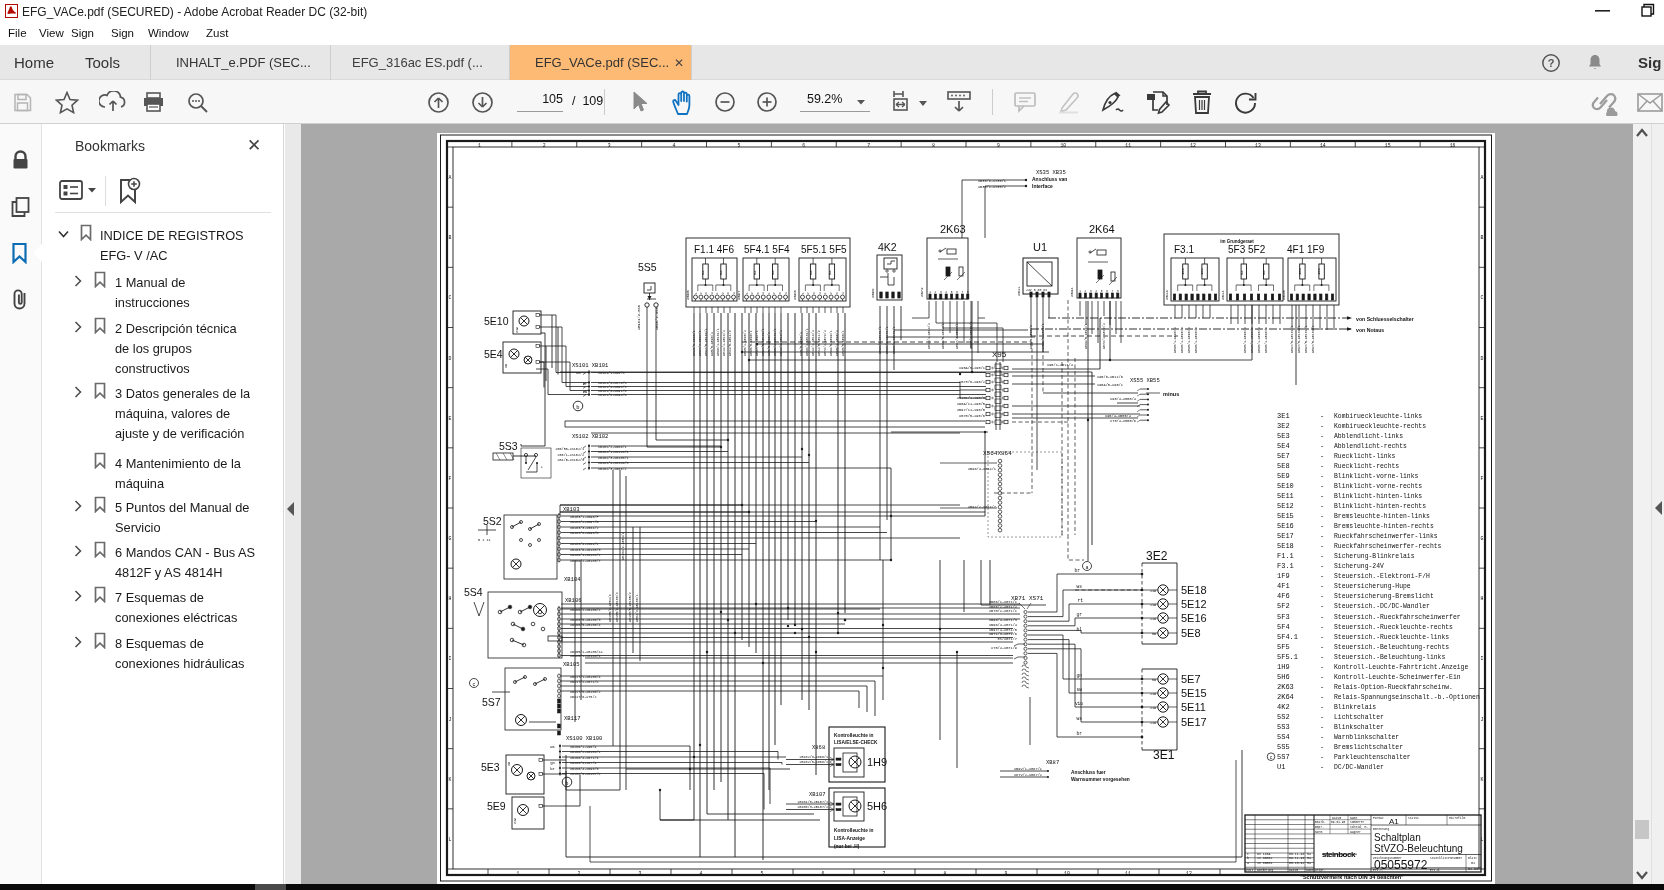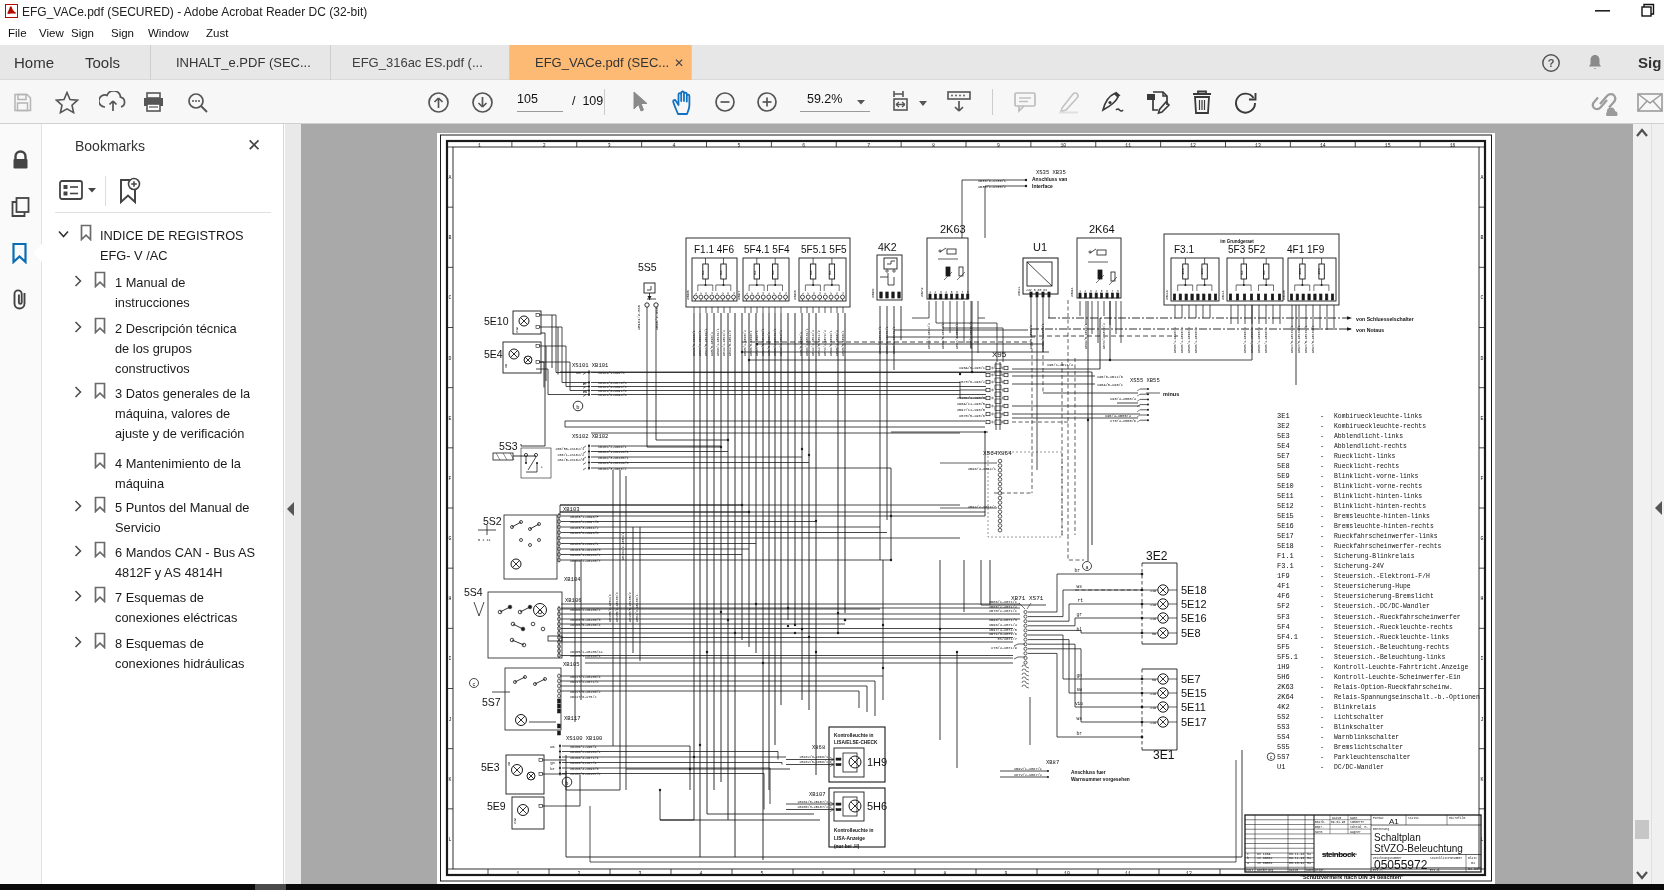--- a/index.html
+++ b/index.html
@@ -14,21 +14,21 @@
 #menubar { position:absolute; left:0; top:23px; width:1480px; height:22px; background:#ffffff; font-size:11.5px; color:#111; }
 #menubar span { position:absolute; top:4px; }
 
 #tabbar { position:absolute; left:0; top:45px; width:1664px; height:35px; background:#e7e7e7; font-size:13px; color:#333; border-bottom:1px solid #dadada;padding-left:12px;}
 #tabbar .tab { position:absolute; top:0; height:35px; line-height:35px; }
 .tabsep { position:absolute; top:0; width:1px; height:35px; background:#cfcfcf; }
 #activetab { position:absolute; left:510px; top:0; width:181px; height:35px; background:#fdba74; line-height:35px; }
 
 #toolbar { position:absolute; left:0; top:80px; width:1664px; height:44px; background:#f7f7f7; border-bottom:1px solid #d0d0d0; }
 .tsep { position:absolute; top:9px; width:1px; height:26px; background:#cccccc; }
-#pagenum { position:absolute; left:517px; top:12px; width:46px; height:20px; font-size:12.5px; color:#111; text-align:left; border-bottom:1px solid #9a9a9a; }
+#pagenum { position:absolute; left:517px; top:12px; width:46px; height:20px; font-size:12.5px; color:#111; text-align:right; border-bottom:1px solid #9a9a9a; }
 #pagetotal { position:absolute; left:572px; top:14px; font-size:12.5px; color:#111; }
 #zoomval { position:absolute; left:800px; top:12px; width:70px; height:20px; font-size:12.5px; color:#111; border-bottom:1px solid #9a9a9a; }
 
 #iconstrip { position:absolute; left:0; top:124px; width:42px; height:760px; background:#fafafa; border-right:1px solid #e2e2e2; }
 #panel { position:absolute; left:43px; top:124px; width:241px; height:760px; background:#ffffff; border-right:1px solid #d8d8d8; }
 #gutter { position:absolute; left:285px; top:124px; width:16px; height:760px; background:#e9e9e9; }
 #panel .hdr { position:absolute; left:32px; top:14px; font-size:14px; color:#333; }
 #panel .closex { position:absolute; left:204px; top:11px; font-size:17px; color:#444; }
 #panel .sepline { position:absolute; left:12px; top:88px; width:216px; height:1px; background:#e0e0e0; }
 #tree { position:absolute; left:0; top:0px; width:241px; font-size:12.8px; color:#1a1a1a; }

